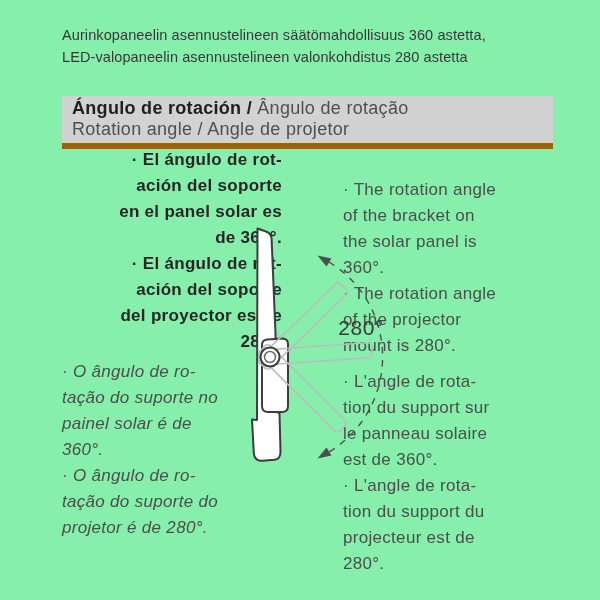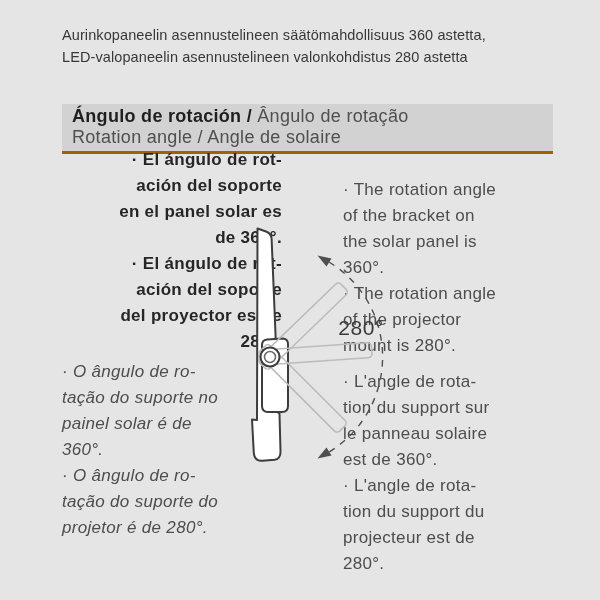--- a/index.html
+++ b/index.html
@@ -1,31 +1,31 @@
 <!DOCTYPE html>
 <html><head>
 <meta charset="utf-8">
 <style>
   html,body{margin:0;padding:0;}
   body{
     width:600px;height:600px;background:#ffffff;overflow:hidden;
     font-family:"Liberation Sans","DejaVu Sans",sans-serif;
     -webkit-font-smoothing:antialiased;
   }
-  .page{position:relative;width:600px;height:600px;background:#e5e5e5;}
+  .page{position:relative;width:600px;height:600px;background:#86efac;}
 
   .intro-note{
     position:absolute;left:62px;top:24px;width:500px;
     font-size:14.5px;line-height:22px;color:#383838;
     white-space:pre;letter-spacing:0.1px;
   }
 
   .section-header{
-    position:absolute;left:62px;top:104px;width:471px;
-    background:#d2d2d2;border-bottom:3px solid #a16207;
+    position:absolute;left:62px;top:96px;width:471px;
+    background:#d2d2d2;border-bottom:6px solid #a16207;
     padding:2px 10px 3px 10px;
   }
   .section-header .line1{font-size:18px;line-height:21px;color:#4f4f4f;letter-spacing:0.3px;}
   .section-header .line1 .bold{font-weight:bold;color:#1f1f1f;}
   .section-header .line2{font-size:18px;line-height:21px;color:#4f4f4f;letter-spacing:0.3px;}
 
   .bullets{
     position:absolute;font-size:17px;line-height:26px;
     white-space:pre;letter-spacing:0.3px;
   }
@@ -40,21 +40,21 @@
 </head>
 <body>
 
 <div class="page">
 
   <div class="intro-note">Aurinkopaneelin asennustelineen säätömahdollisuus 360 astetta,
 LED-valopaneelin asennustelineen valonkohdistus 280 astetta</div>
 
   <div class="section-header">
     <div class="line1"><span class="bold">Ángulo de rotación / </span><span>Ângulo de rotação</span></div>
-    <div class="line2">Rotation angle / Angle de solaire</div>
+    <div class="line2">Rotation angle / Angle de projetor</div>
   </div>
 
   <div class="bullets es">· El ángulo de rot-
 ación del soporte
 en el panel solar es
 de 360°.
 · El ángulo de rot-
 ación del soporte
 del proyector es de
 280°.</div>

